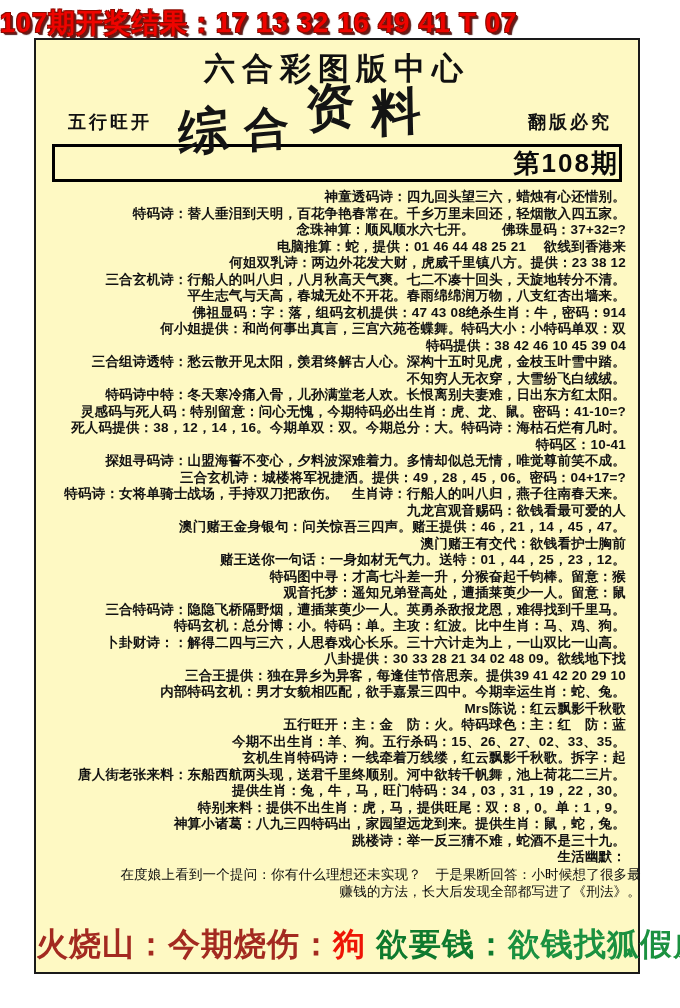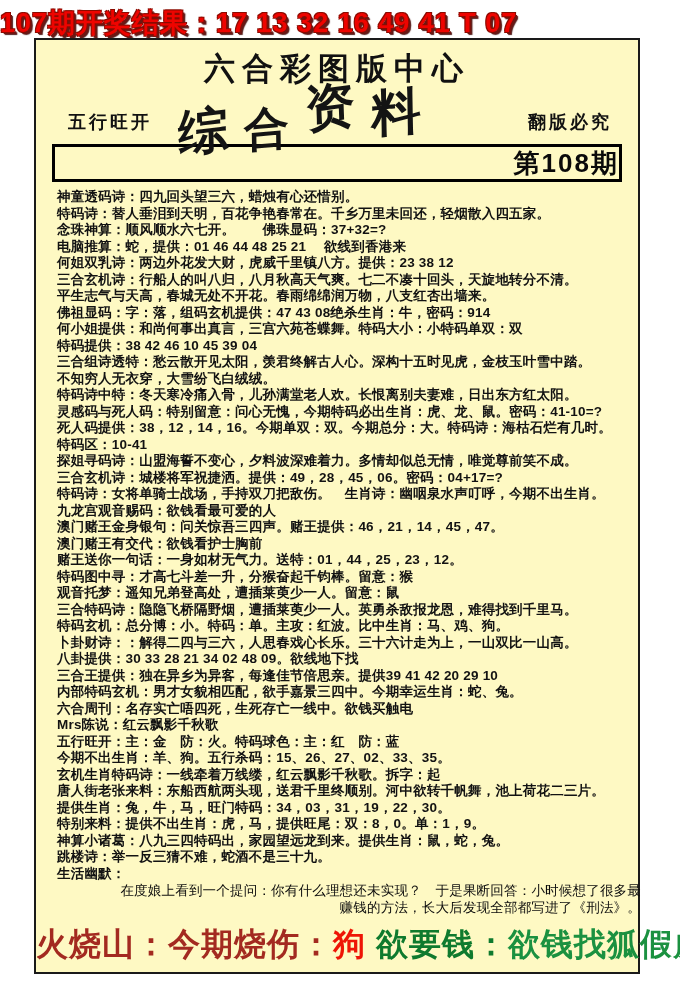--- a/index.html
+++ b/index.html
@@ -67,21 +67,21 @@
   }
   .issue-title {
     font-size:26px; font-weight:800; letter-spacing:2px; color:#0a0a0a;
   }
   
   .content {
     padding:7px 12px 0 21px;
   }
   .line {
     font-size:13.5px; font-weight:600; letter-spacing:0.2px;
-    line-height:16.5px; white-space:nowrap; color:#121212;
+    line-height:16.5px; white-space:nowrap; color:#121212;text-align:right;
   }
   .humor-body {
     font-size:13.5px; font-weight:400; letter-spacing:0.2px;
     line-height:17px; color:#0c0c0c;
     text-indent:56px; width:584px;text-align:right;
   }
   
   .footer-line {
     position:absolute; left:0; bottom:5px; width:100%;
     text-align:center; white-space:nowrap;
@@ -129,34 +129,33 @@
           <div class="line">何小姐提供：和尚何事出真言，三宫六苑苍蝶舞。特码大小：小特码单双：双</div>
           <div class="line">特码提供：38 42 46 10 45 39 04</div>
           <div class="line">三合组诗透特：愁云散开见太阳，羡君终解古人心。深构十五时见虎，金枝玉叶雪中踏。</div>
           <div class="line">不知穷人无衣穿，大雪纷飞白绒绒。</div>
           <div class="line">特码诗中特：冬天寒冷痛入骨，儿孙满堂老人欢。长恨离别夫妻难，日出东方红太阳。</div>
           <div class="line">灵感码与死人码：特别留意：问心无愧，今期特码必出生肖：虎、龙、鼠。密码：41-10=?</div>
           <div class="line">死人码提供：38，12，14，16。今期单双：双。今期总分：大。特码诗：海枯石烂有几时。</div>
           <div class="line">特码区：10-41</div>
           <div class="line">探姐寻码诗：山盟海誓不变心，夕料波深难着力。多情却似总无情，唯觉尊前笑不成。</div>
           <div class="line">三合玄机诗：城楼将军祝捷洒。提供：49，28，45，06。密码：04+17=?</div>
-          <div class="line">特码诗：女将单骑士战场，手持双刀把敌伤。　生肖诗：幽咽泉水声叮呼，今期不出生肖。</div>
+          <div class="line">特码诗：女将单骑士战场，手持双刀把敌伤。　生肖诗：行船人的叫八归，燕子往南春天来。</div>
           <div class="line">九龙宫观音赐码：欲钱看最可爱的人</div>
           <div class="line">澳门赌王金身银句：问关惊吾三四声。赌王提供：46，21，14，45，47。</div>
           <div class="line">澳门赌王有交代：欲钱看护士胸前</div>
           <div class="line">赌王送你一句话：一身如材无气力。送特：01，44，25，23，12。</div>
           <div class="line">特码图中寻：才高七斗差一升，分猴奋起千钧棒。留意：猴</div>
           <div class="line">观音托梦：遥知兄弟登高处，遭插莱萸少一人。留意：鼠</div>
           <div class="line">三合特码诗：隐隐飞桥隔野烟，遭插莱萸少一人。英勇杀敌报龙恩，难得找到千里马。</div>
           <div class="line">特码玄机：总分博：小。特码：单。主攻：红波。比中生肖：马、鸡、狗。</div>
           <div class="line">卜卦财诗：：解得二四与三六，人思春戏心长乐。三十六计走为上，一山双比一山高。</div>
           <div class="line">八卦提供：30 33 28 21 34 02 48 09。欲线地下找</div>
           <div class="line">三合王提供：独在异乡为异客，每逢佳节倍思亲。提供39 41 42 20 29 10</div>
           <div class="line">内部特码玄机：男才女貌相匹配，欲手嘉景三四中。今期幸运生肖：蛇、兔。</div>
-          <div class="line">六合周刊：名存实亡唔四死，生死存亡一线中。欲钱买触电</div>
           <div class="line">Mrs陈说：红云飘影千秋歌</div>
           <div class="line">五行旺开：主：金　防：火。特码球色：主：红　防：蓝</div>
           <div class="line">今期不出生肖：羊、狗。五行杀码：15、26、27、02、33、35。</div>
           <div class="line">玄机生肖特码诗：一线牵着万线缕，红云飘影千秋歌。拆字：起</div>
           <div class="line">唐人街老张来料：东船西航两头现，送君千里终顺别。河中欲转千帆舞，池上荷花二三片。</div>
           <div class="line">提供生肖：兔，牛，马，旺门特码：34，03，31，19，22，30。</div>
           <div class="line">特别来料：提供不出生肖：虎，马，提供旺尾：双：8，0。单：1，9。</div>
           <div class="line">神算小诸葛：八九三四特码出，家园望远龙到来。提供生肖：鼠，蛇，兔。</div>
           <div class="line">跳楼诗：举一反三猜不难，蛇酒不是三十九。</div>
           <div class="line">生活幽默：</div>

